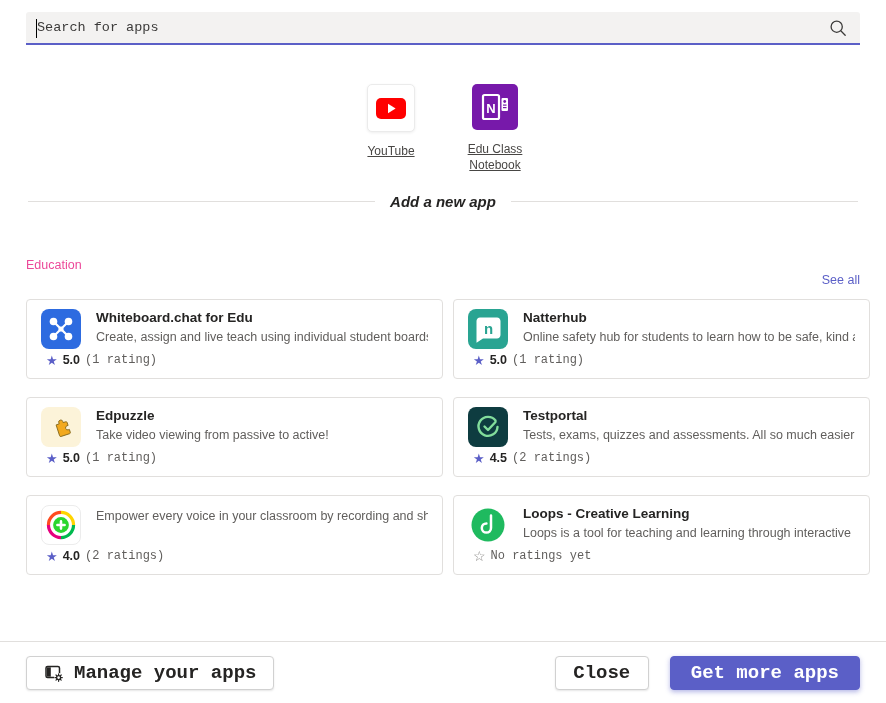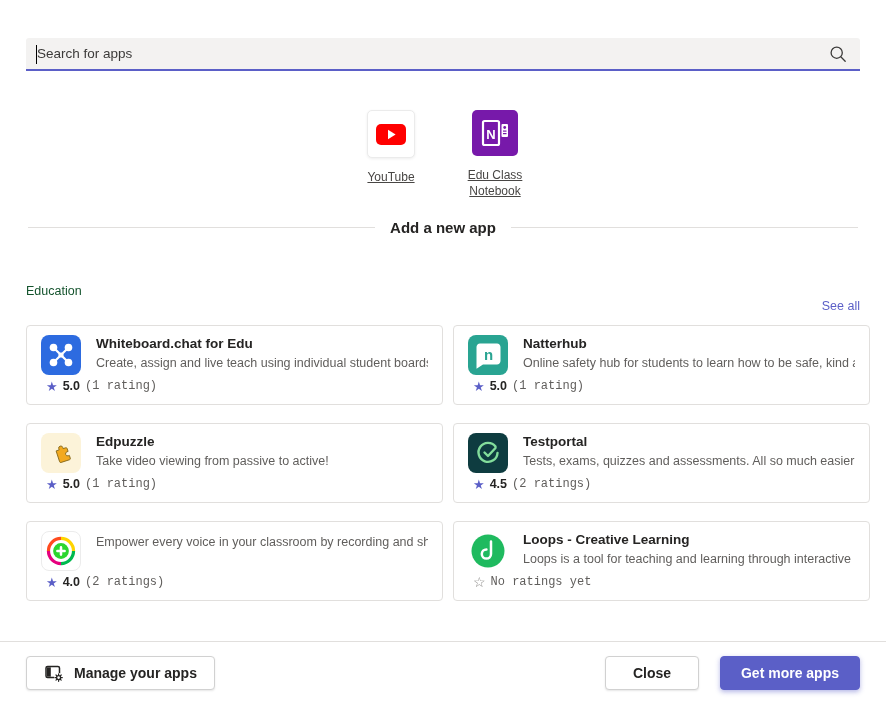--- a/index.html
+++ b/index.html
@@ -1,44 +1,44 @@
 <!DOCTYPE html>
 <html><head>
 <meta charset="utf-8">
 <style>
   html,body { margin:0; padding:0; background:#ffffff; }
   .app { position:relative; width:886px; height:703px; background:#fff;
          font-family:"Liberation Sans", sans-serif; overflow:hidden; }
 
   
-  .search-wrap { position:relative; margin:38px 26px 0; height:33px; }
+  .search-wrap { position:relative; margin:12px 26px 0; height:33px;font-family:Liberation Mono, monospace; }
   .search-input { width:100%; height:100%; box-sizing:border-box; background:#f3f2f1;
     border:none; border-bottom:2px solid #5b5fc7; border-radius:3px 3px 0 0;
     padding:0 42px 0 11px; font-size:13.5px; font-family:inherit; color:#252423; outline:none; }
   .search-input::placeholder { color:#3b3a39; opacity:1; }
   .caret { position:absolute; left:10px; top:7px; width:1px; height:19px; background:#000;
     z-index:2; pointer-events:none; }
   .search-icon { position:absolute; right:12px; top:6px; width:20px; height:20px; cursor:pointer; }
 
   
   .pinned-row { display:flex; justify-content:center; gap:16px; margin-top:39px; }
   .pinned-app { width:88px; display:flex; flex-direction:column; align-items:center; cursor:pointer; }
   .tile { width:46px; height:46px; border-radius:5px; display:flex; align-items:center; justify-content:center; }
   .tile-youtube { background:#fff; border:1px solid #ebebeb; box-shadow:0 1px 3px rgba(0,0,0,0.07); }
   .tile-onenote { background:#7719aa; }
   .pinned-label { margin-top:11px; font-size:12px; color:#484644; text-align:center; line-height:1.35;text-decoration:underline; }
 
   
   .divider { display:flex; align-items:center; margin:20px 28px 0; }
   .divider-line { flex:1; height:1px; background:#e1dfdd; }
-  .divider-label { padding:0 15px; font-size:15px; font-weight:600; color:#252423; }
+  .divider-label { padding:0 15px; font-size:15px; font-weight:600; color:#252423;font-style:italic; }
 
   
   .section-head { display:flex; justify-content:space-between; align-items:center; margin:33px 26px 12px; }
-  .section-title { font-size:12.5px; color:#14532d; }
+  .section-title { font-size:12.5px; color:#ec4899; }
   .see-all { font-size:12.5px; color:#5b5fc7; cursor:pointer; text-decoration:none;margin-top:30px; }
 
   
   .grid { display:grid; grid-template-columns:1fr 1fr; column-gap:10px; row-gap:18px; margin:8px 26px; }
   .card { box-sizing:border-box; height:80px; background:#fff; border:1px solid #e1dfdd;
     border-radius:4px; padding:9px 14px 0; cursor:pointer; }
   .card-main { display:flex; gap:15px; }
   .app-icon { width:40px; height:40px; border-radius:8px; flex:none;
     display:flex; align-items:center; justify-content:center; overflow:hidden; }
   .icon-wb { background:#2d6be0; }
@@ -54,21 +54,21 @@
   .rating-row { display:flex; align-items:center; gap:5px; margin-top:4px; margin-left:5px; }
   .star { font-size:13px; color:#5b5fc7; line-height:1; }
   .star-outline { color:#8a8886; font-size:14px; }
   .rating-val { font-size:12.5px; font-weight:700; color:#252423; }
   .rating-count { font-size:12px; color:#605e5c;font-family:Liberation Mono, monospace; }
 
   
   .footer { position:absolute; left:0; right:0; bottom:0; height:62px; background:#fff;
     border-top:1px solid #e1dfdd; display:flex; align-items:center; justify-content:space-between;
     padding:0 26px; box-sizing:border-box; }
-  .btn { height:34px; border-radius:4px; font-size:14px; font-weight:600; font-family:Liberation Sans, sans-serif;
+  .btn { height:34px; border-radius:4px; font-size:19px; font-weight:600; font-family:Liberation Mono, monospace;
     cursor:pointer; display:inline-flex; align-items:center; justify-content:center; }
   .btn-secondary { background:#fff; border:1px solid #d1d1d1; color:#252423;
     box-shadow:0 1px 2px rgba(0,0,0,0.1); }
   .btn-primary { background:#5b5fc7; border:1px solid #5b5fc7; color:#fff; font-weight:700;
     padding:8px 20px; box-shadow:0 2px 5px rgba(91,95,199,0.45); }
   .manage { gap:10px; padding:0 17px; }
   .close { width:94px; }
   .footer-right { display:flex; gap:21px; align-items:center; }
 </style>
 </head>

